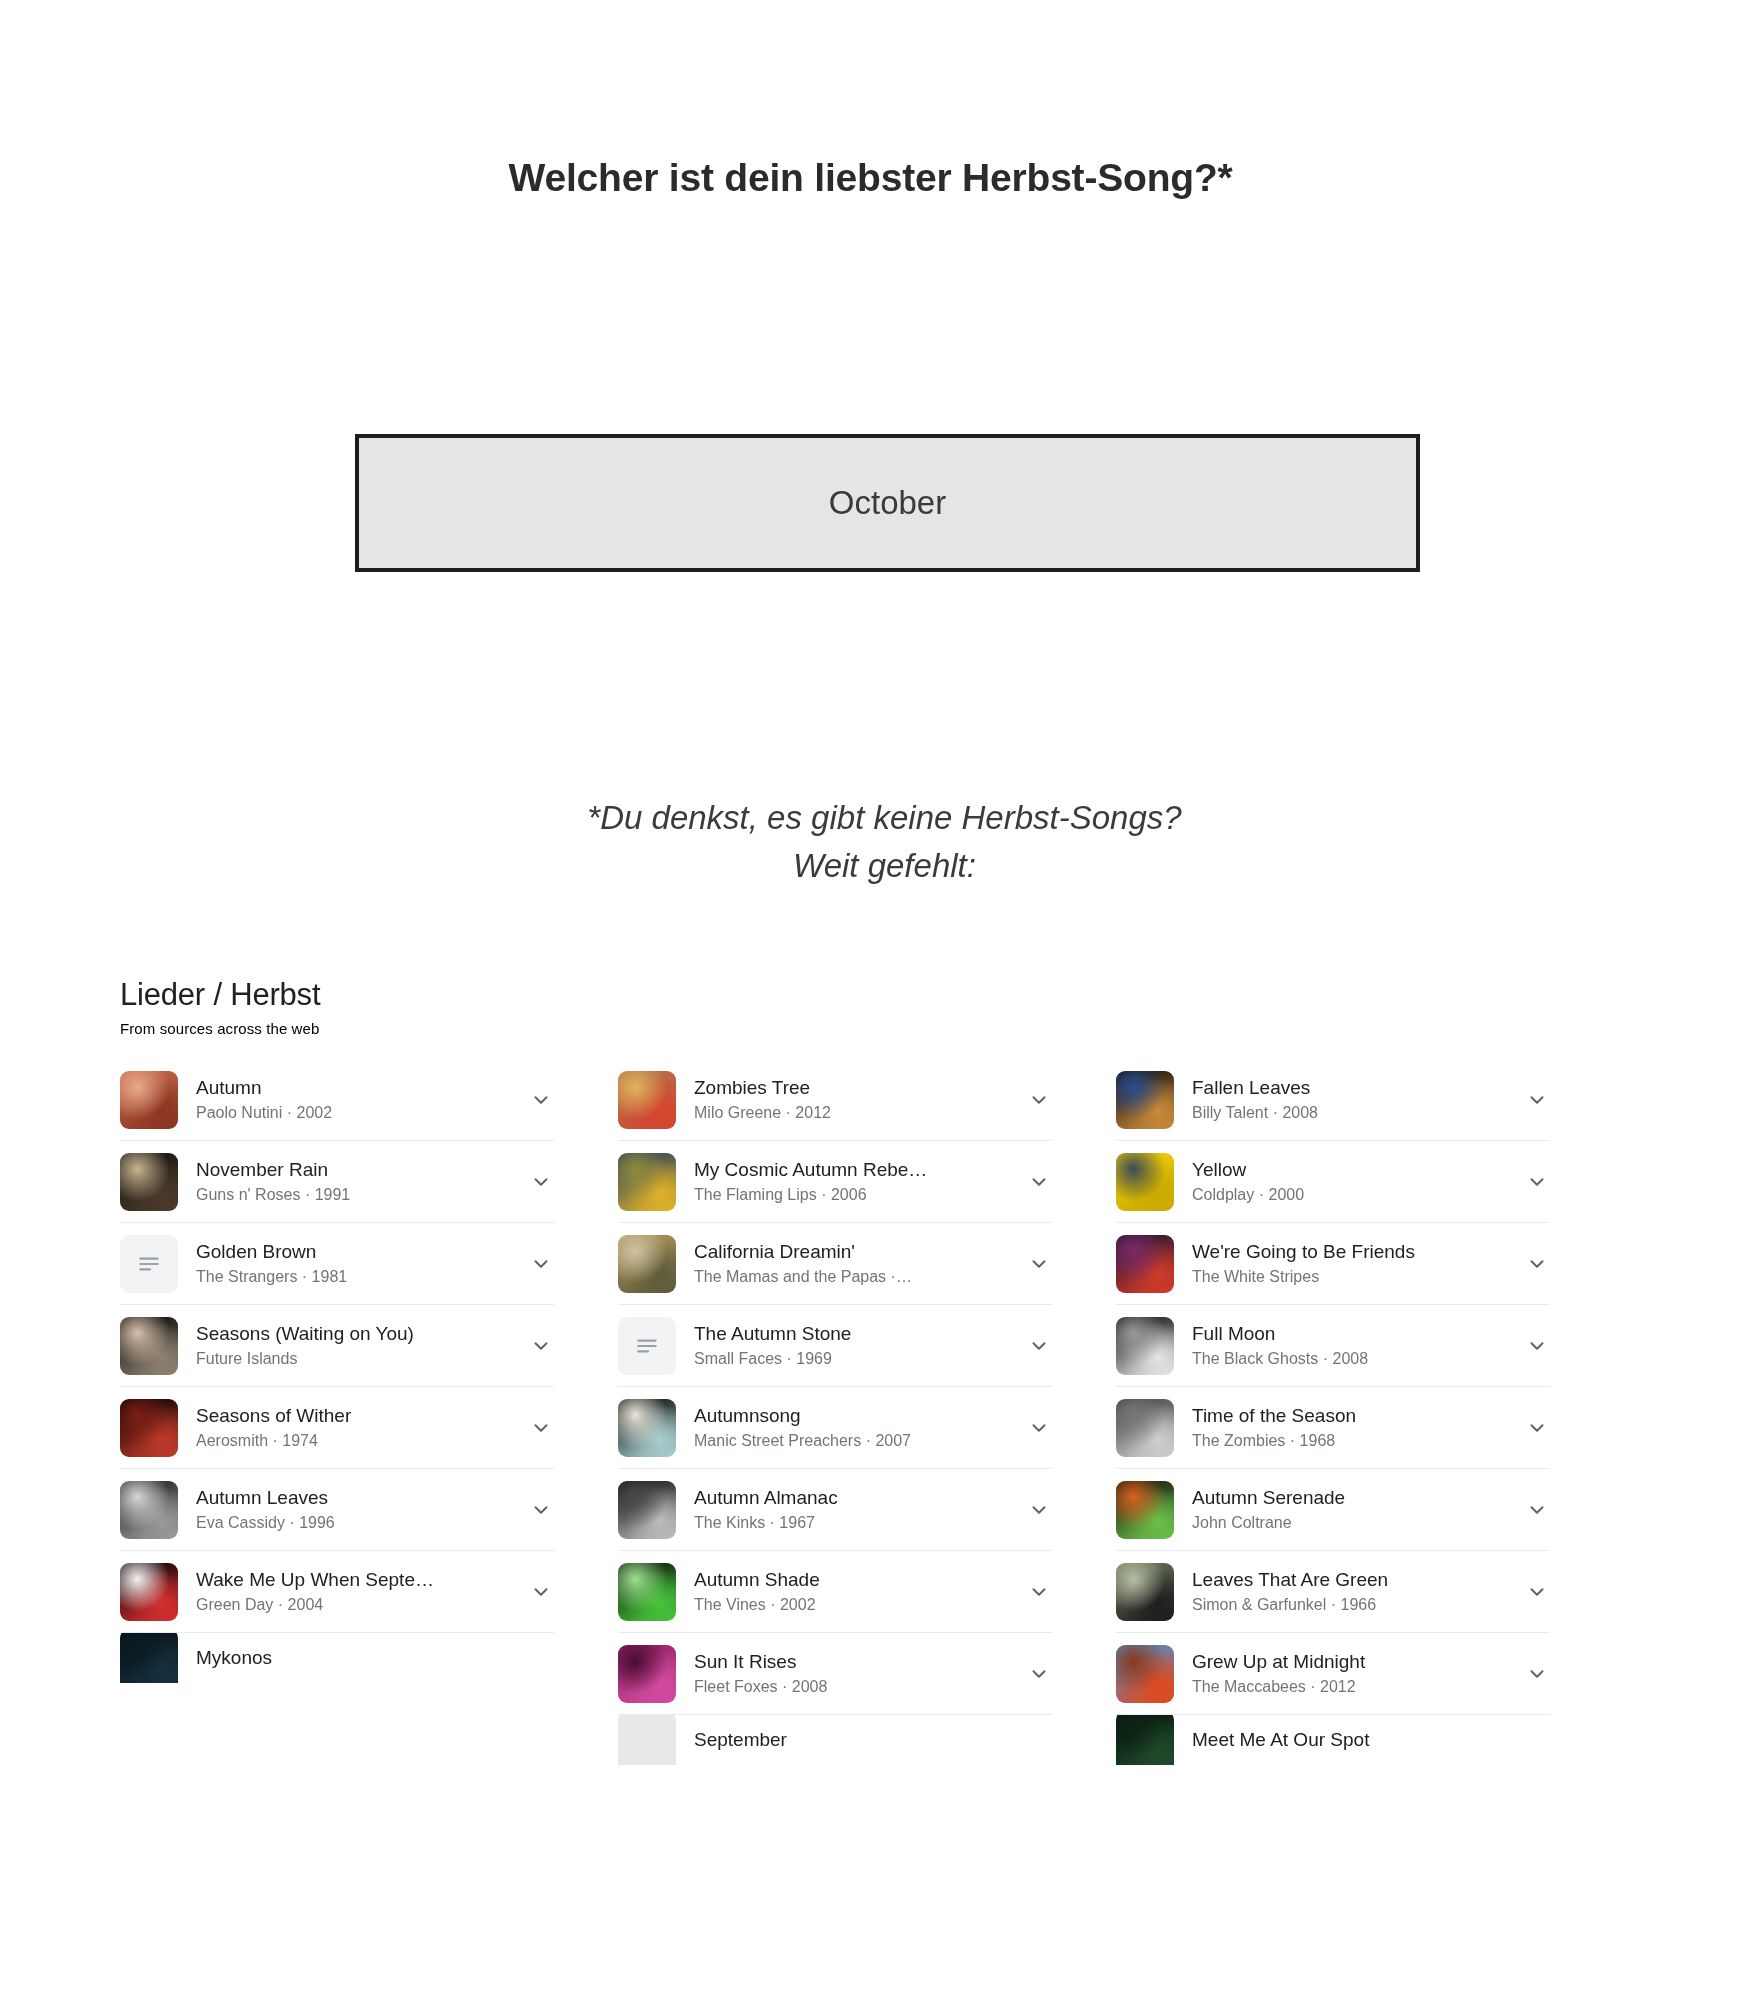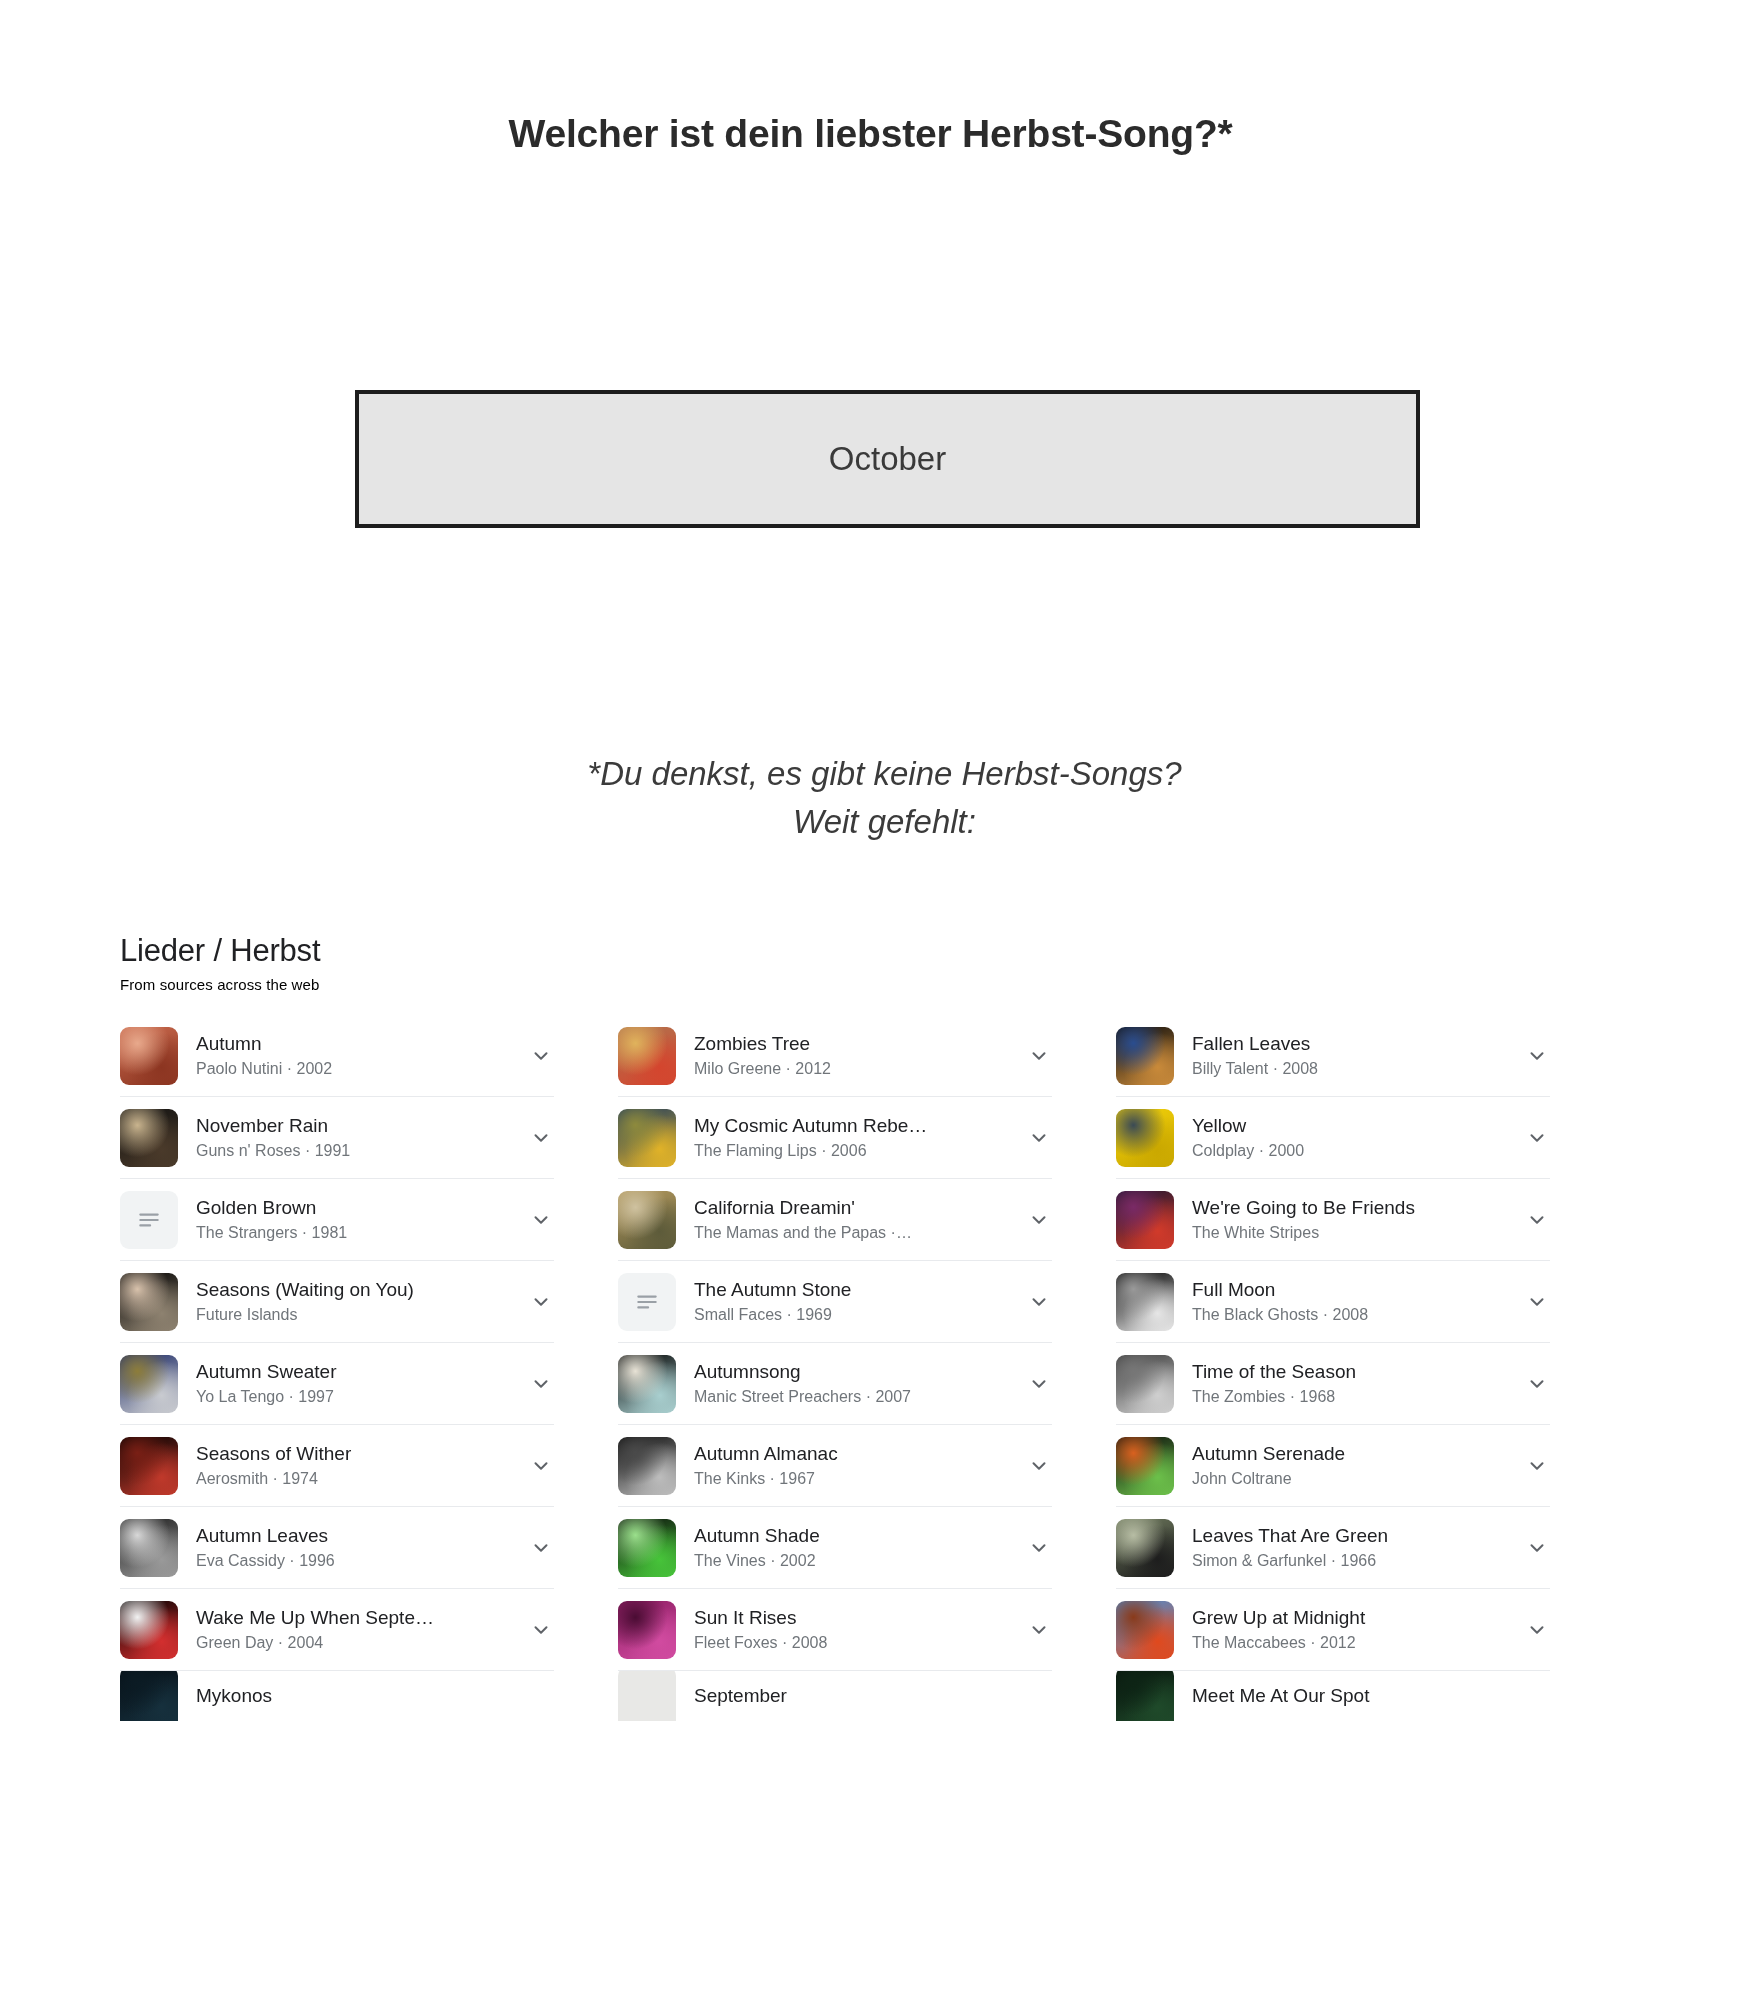--- a/index.html
+++ b/index.html
@@ -8,20 +8,21 @@
     height: 2000px;
     background: #ffffff;
     font-family: "Liberation Sans", sans-serif;
     overflow: hidden;
   }
   .page {
     position: relative;
     width: 1741px;
     height: 1796px;
     background: #ffffff;
+    margin-top: 44px;
   }
 
   
   .question-title {
     position: absolute;
     top: 112px;
     left: 0;
     width: 1741px;
     text-align: center;
     font-size: 39px;
@@ -224,32 +225,20 @@
               <div class="song-title">Seasons (Waiting on You)</div>
               <div class="song-artist">Future Islands</div>
             </div>
             <div class="chev">
               <svg width="22" height="22" viewBox="0 0 24 24" fill="none" stroke="currentColor" stroke-width="2.2" stroke-linecap="round" stroke-linejoin="round">
                 <polyline points="6 9 12 15 18 9"></polyline>
               </svg>
             </div>
           </div>
           <div class="song-row">
-            <div class="thumb" style="background:radial-gradient(circle at 30% 28%, #8d7d3a 0%, rgba(0,0,0,0) 55%),radial-gradient(circle at 72% 70%, #c9cbd0 0%, rgba(0,0,0,0) 60%),linear-gradient(160deg, #1d2b66 0%, #c9cbd0 100%);"></div>
-            <div class="song-meta">
-              <div class="song-title">Autumn Sweater</div>
-              <div class="song-artist">Yo La Tengo · 1997</div>
-            </div>
-            <div class="chev">
-              <svg width="22" height="22" viewBox="0 0 24 24" fill="none" stroke="currentColor" stroke-width="2.2" stroke-linecap="round" stroke-linejoin="round">
-                <polyline points="6 9 12 15 18 9"></polyline>
-              </svg>
-            </div>
-          </div>
-          <div class="song-row">
             <div class="thumb" style="background:radial-gradient(circle at 30% 28%, #7a1f15 0%, rgba(0,0,0,0) 55%),radial-gradient(circle at 72% 70%, #c0392b 0%, rgba(0,0,0,0) 60%),linear-gradient(160deg, #000000 0%, #c0392b 100%);"></div>
             <div class="song-meta">
               <div class="song-title">Seasons of Wither</div>
               <div class="song-artist">Aerosmith · 1974</div>
             </div>
             <div class="chev">
               <svg width="22" height="22" viewBox="0 0 24 24" fill="none" stroke="currentColor" stroke-width="2.2" stroke-linecap="round" stroke-linejoin="round">
                 <polyline points="6 9 12 15 18 9"></polyline>
               </svg>
             </div>

